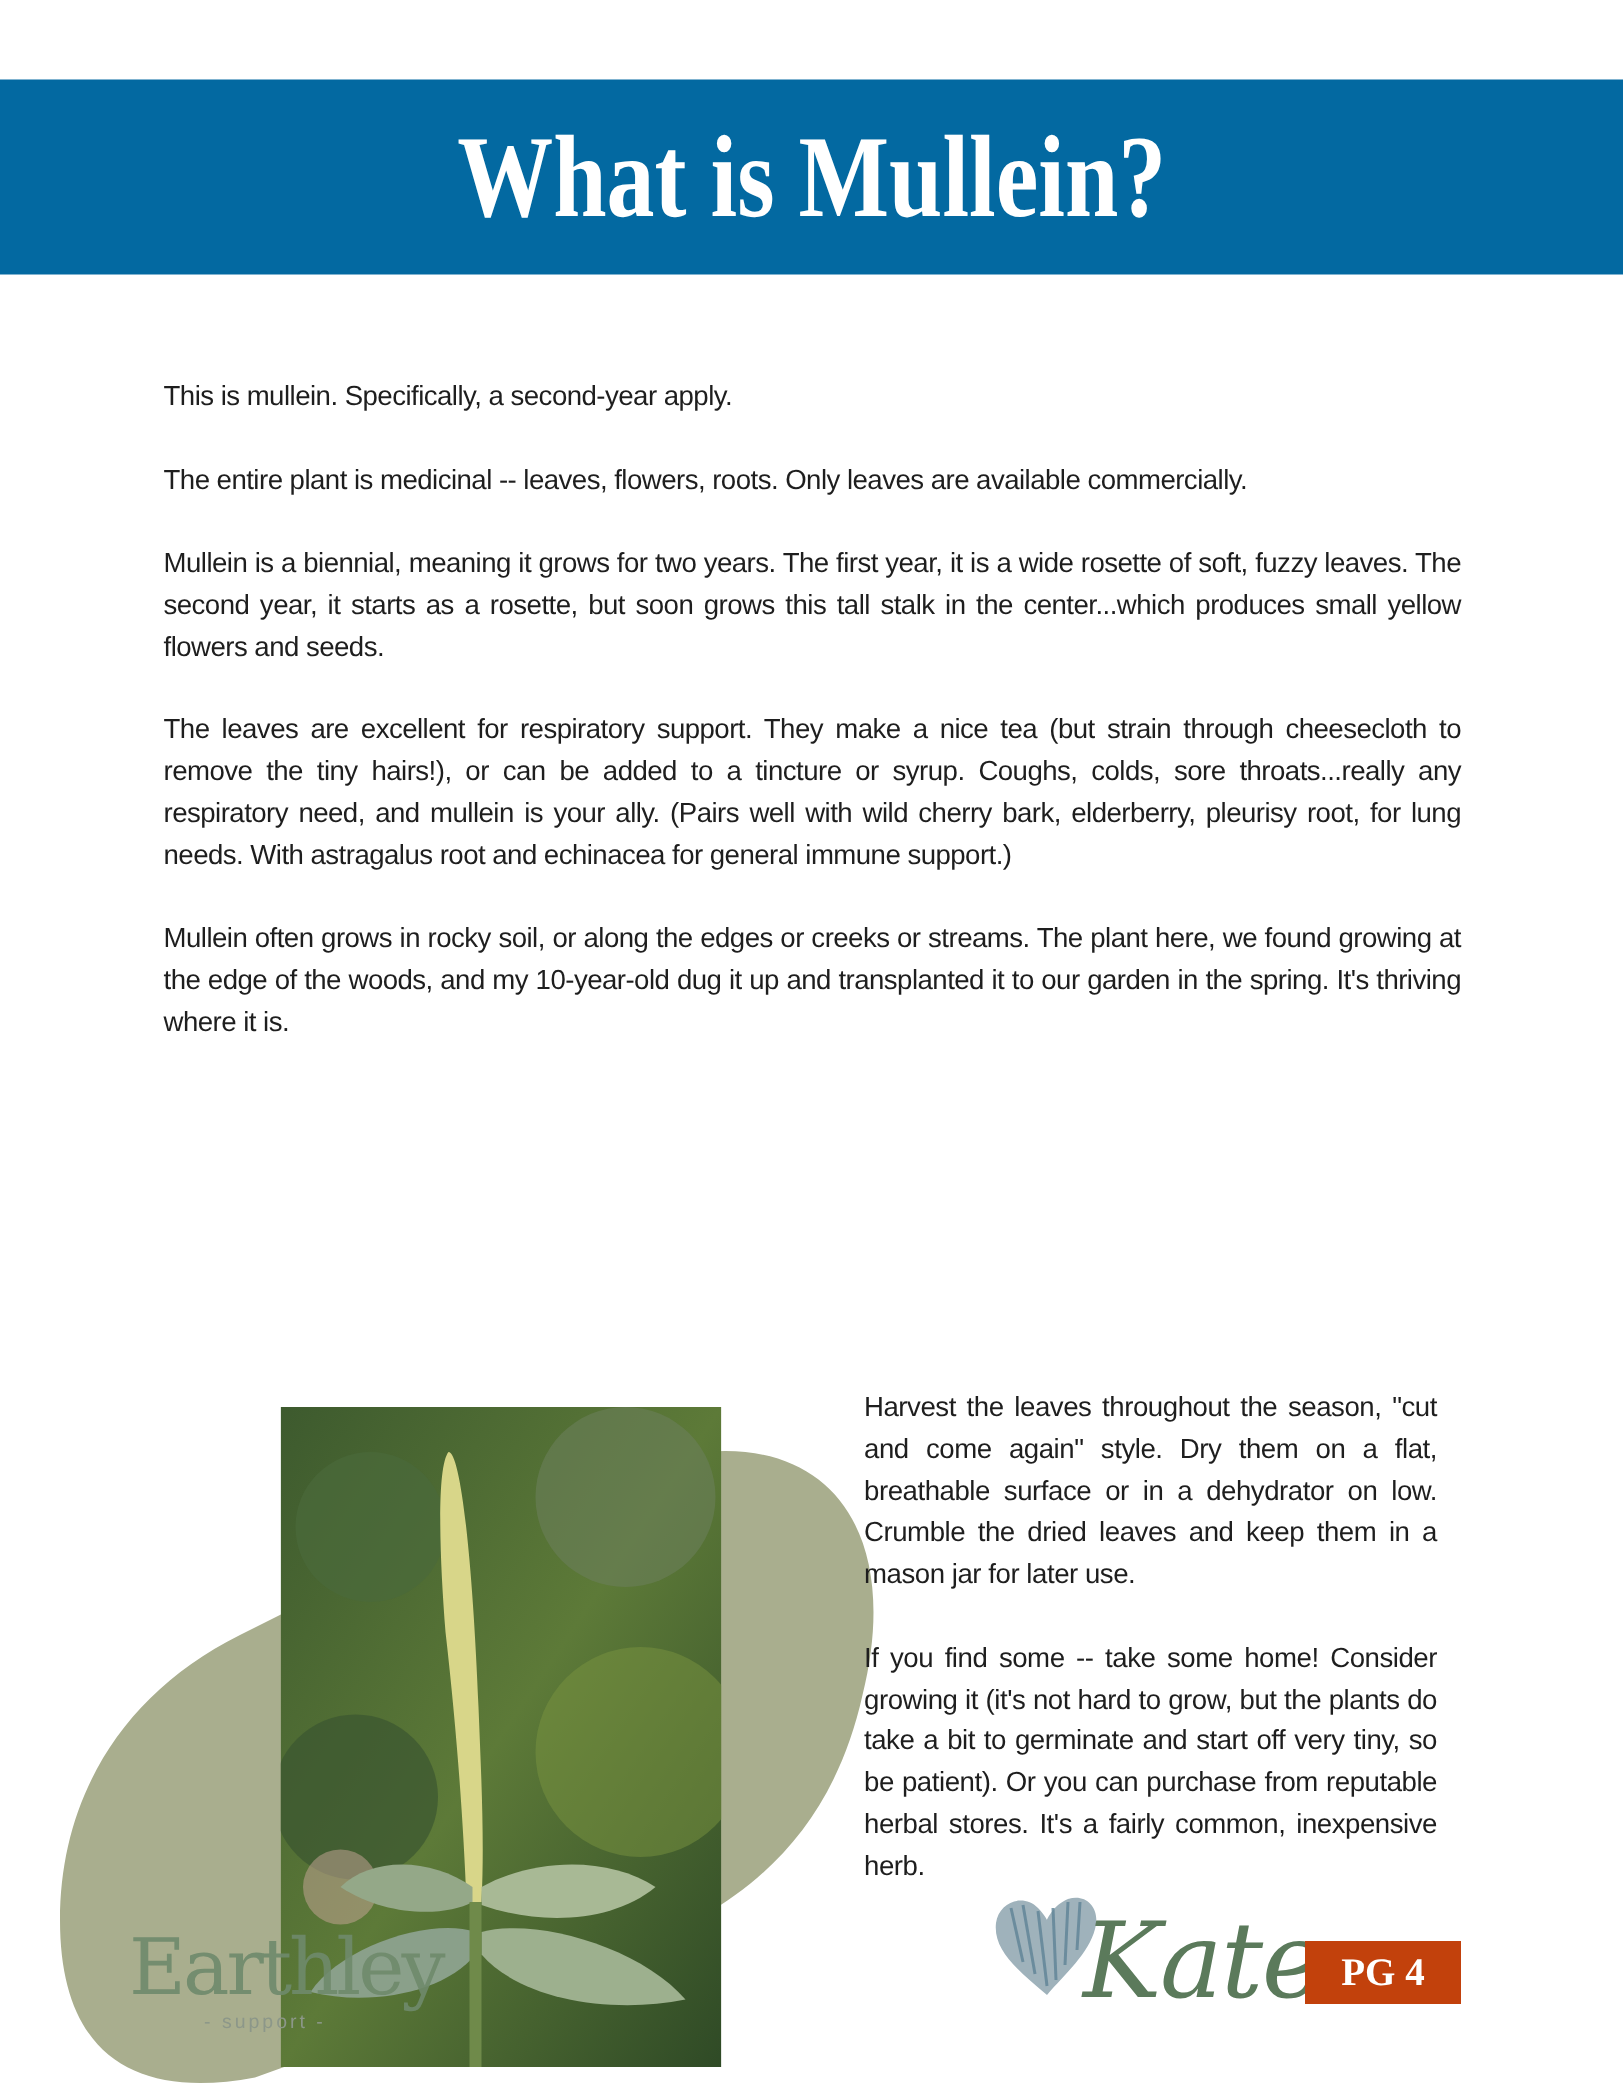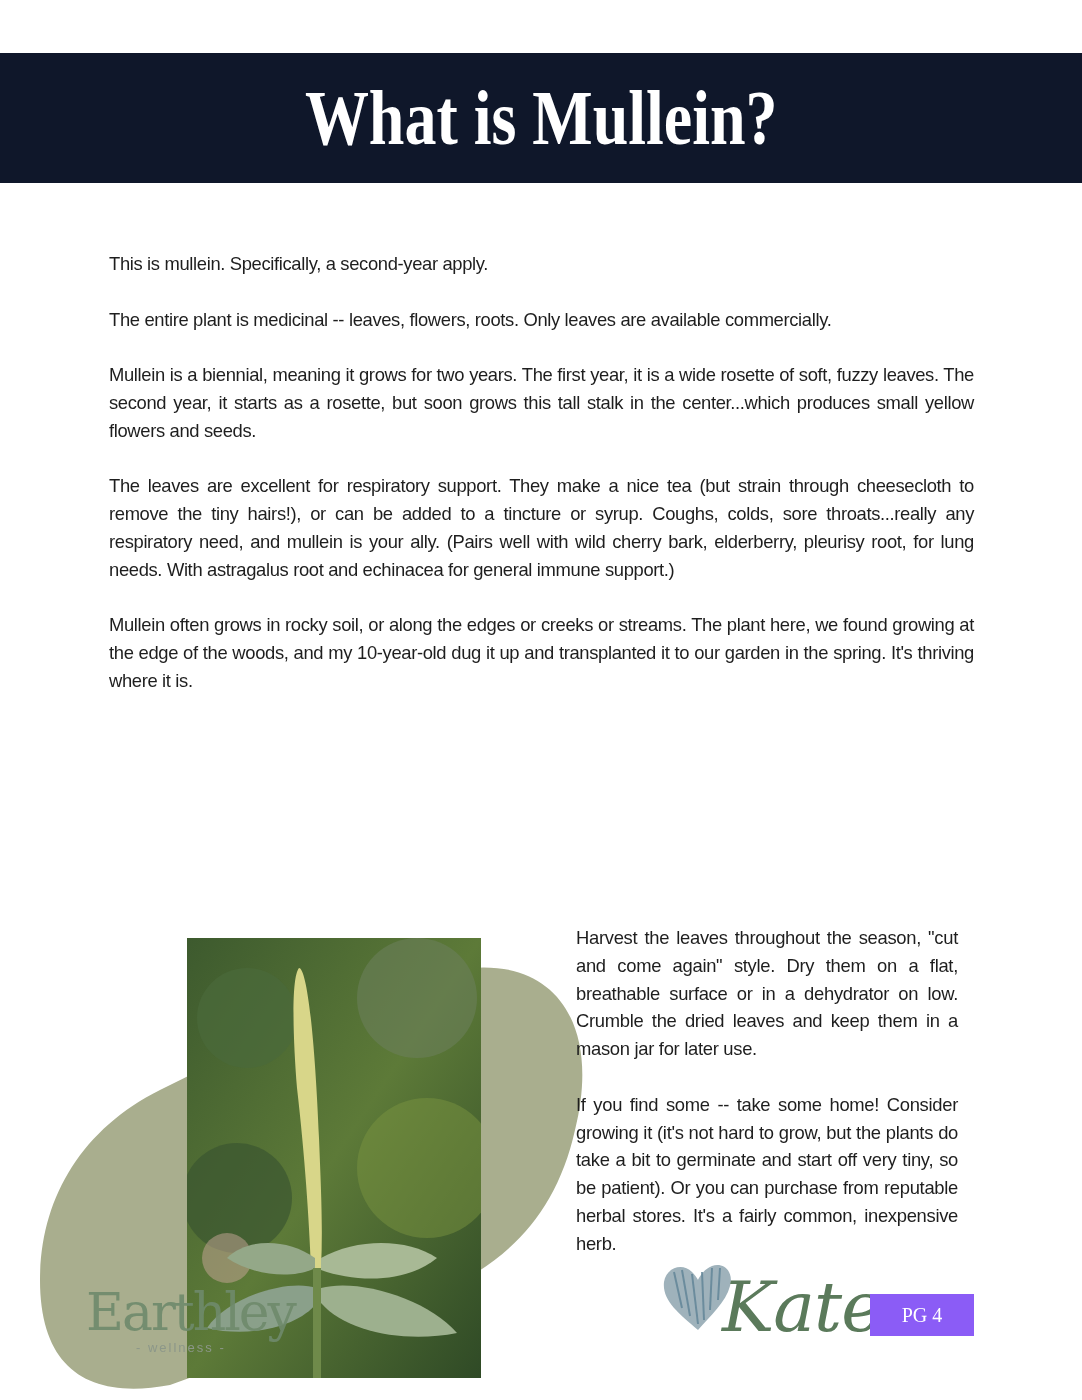--- a/index.html
+++ b/index.html
@@ -2,21 +2,21 @@
 <html><head>
   <meta charset="utf-8">
   <style>
     html, body { margin: 0; padding: 0; }
     body {
       width: 1082px; height: 1400px; background: #ffffff; position: relative; overflow: hidden;
       font-family: "Liberation Sans", sans-serif; color: #1e1e1e;
     }
     .banner {
       position: absolute; left: 0; top: 53px; width: 1082px; height: 130px;
-      background: #0f172a; display: flex; align-items: center; justify-content: center;
+      background: #0369a1; display: flex; align-items: center; justify-content: center;
     }
     .banner h1 {
       margin: 0; color: #ffffff; font-family: "Liberation Serif", serif;
       font-weight: 700; font-size: 78px; letter-spacing: 0px;
       transform: scaleX(0.82); transform-origin: center;
     }
     .body-text {
       position: absolute; left: 109px; top: 250px; width: 865px;
       font-size: 18.4px; line-height: 27.8px; text-align: justify;
       font-family: "Liberation Sans Narrow", "Liberation Sans", sans-serif;
@@ -40,23 +40,23 @@
     }
     .logo-sub {
       position: absolute; left: 50px; top: 58px; font-size: 13px; letter-spacing: 2px; color: #8c9789;
     }
     .signature { position: absolute; left: 658px; top: 1258px; width: 170px; height: 100px; }
     .kate {
       position: absolute; left: 64px; top: 8px; font-family: "DejaVu Serif", serif; font-style: italic;
       font-size: 70px; color: #5b7a5b; letter-spacing: -1px;
     }
     .page-badge {
-      position: absolute; left: 870px; top: 1294px; width: 104px; height: 42px; background: #8b5cf6;
+      position: absolute; left: 870px; top: 1294px; width: 104px; height: 42px; background: #c2410c;
       color: #ffffff; display: flex; align-items: center; justify-content: center;
-      font-family: "Liberation Serif", serif; font-size: 20px;
+      font-family: "Liberation Serif", serif; font-size: 26px; font-weight: bold;
     }
   </style>
 </head>
 <body>
 
 <div class="banner">
   <h1>What is Mullein?</h1>
 </div>
 
 <div class="body-text">
@@ -90,21 +90,21 @@
     <path d="M128 320 C100 300 60 300 40 320 C70 340 110 340 128 330 Z" fill="#94a888"></path>
     <path d="M134 320 C170 300 220 300 250 320 C220 345 170 345 134 332 Z" fill="#a8b995"></path>
     <path d="M130 350 C100 340 40 360 20 390 C60 400 110 390 130 365 Z" fill="#8aa08a"></path>
     <path d="M134 350 C170 340 240 360 270 395 C220 405 160 395 134 365 Z" fill="#9db08e"></path>
     <rect x="126" y="330" width="8" height="110" fill="#6f8a4a"></rect>
   </svg>
 </div>
 
 <div class="logo">
   <div class="logo-script">Earthley</div>
-  <div class="logo-sub">- wellness -</div>
+  <div class="logo-sub">- support -</div>
 </div>
 
 <div class="side-text">
   <p>Harvest the leaves throughout the season, "cut and come again" style. Dry them on a flat, breathable surface or in a dehydrator on low. Crumble the dried leaves and keep them in a mason jar for later use.</p>
   <p>If you find some -- take some home! Consider growing it (it's not hard to grow, but the plants do take a bit to germinate and start off very tiny, so be patient). Or you can purchase from reputable herbal stores. It's a fairly common, inexpensive herb.</p>
 </div>
 
 <div class="signature">
   <svg width="80" height="80" viewBox="0 0 80 80" style="position:absolute;left:0;top:0;">
     <path d="M40 72 C20 55 4 42 6 24 C8 10 24 4 34 14 C38 18 40 22 40 22 C40 22 44 12 54 8 C66 4 76 14 72 28 C68 44 52 58 40 72 Z" fill="#9fb2bb"></path>

